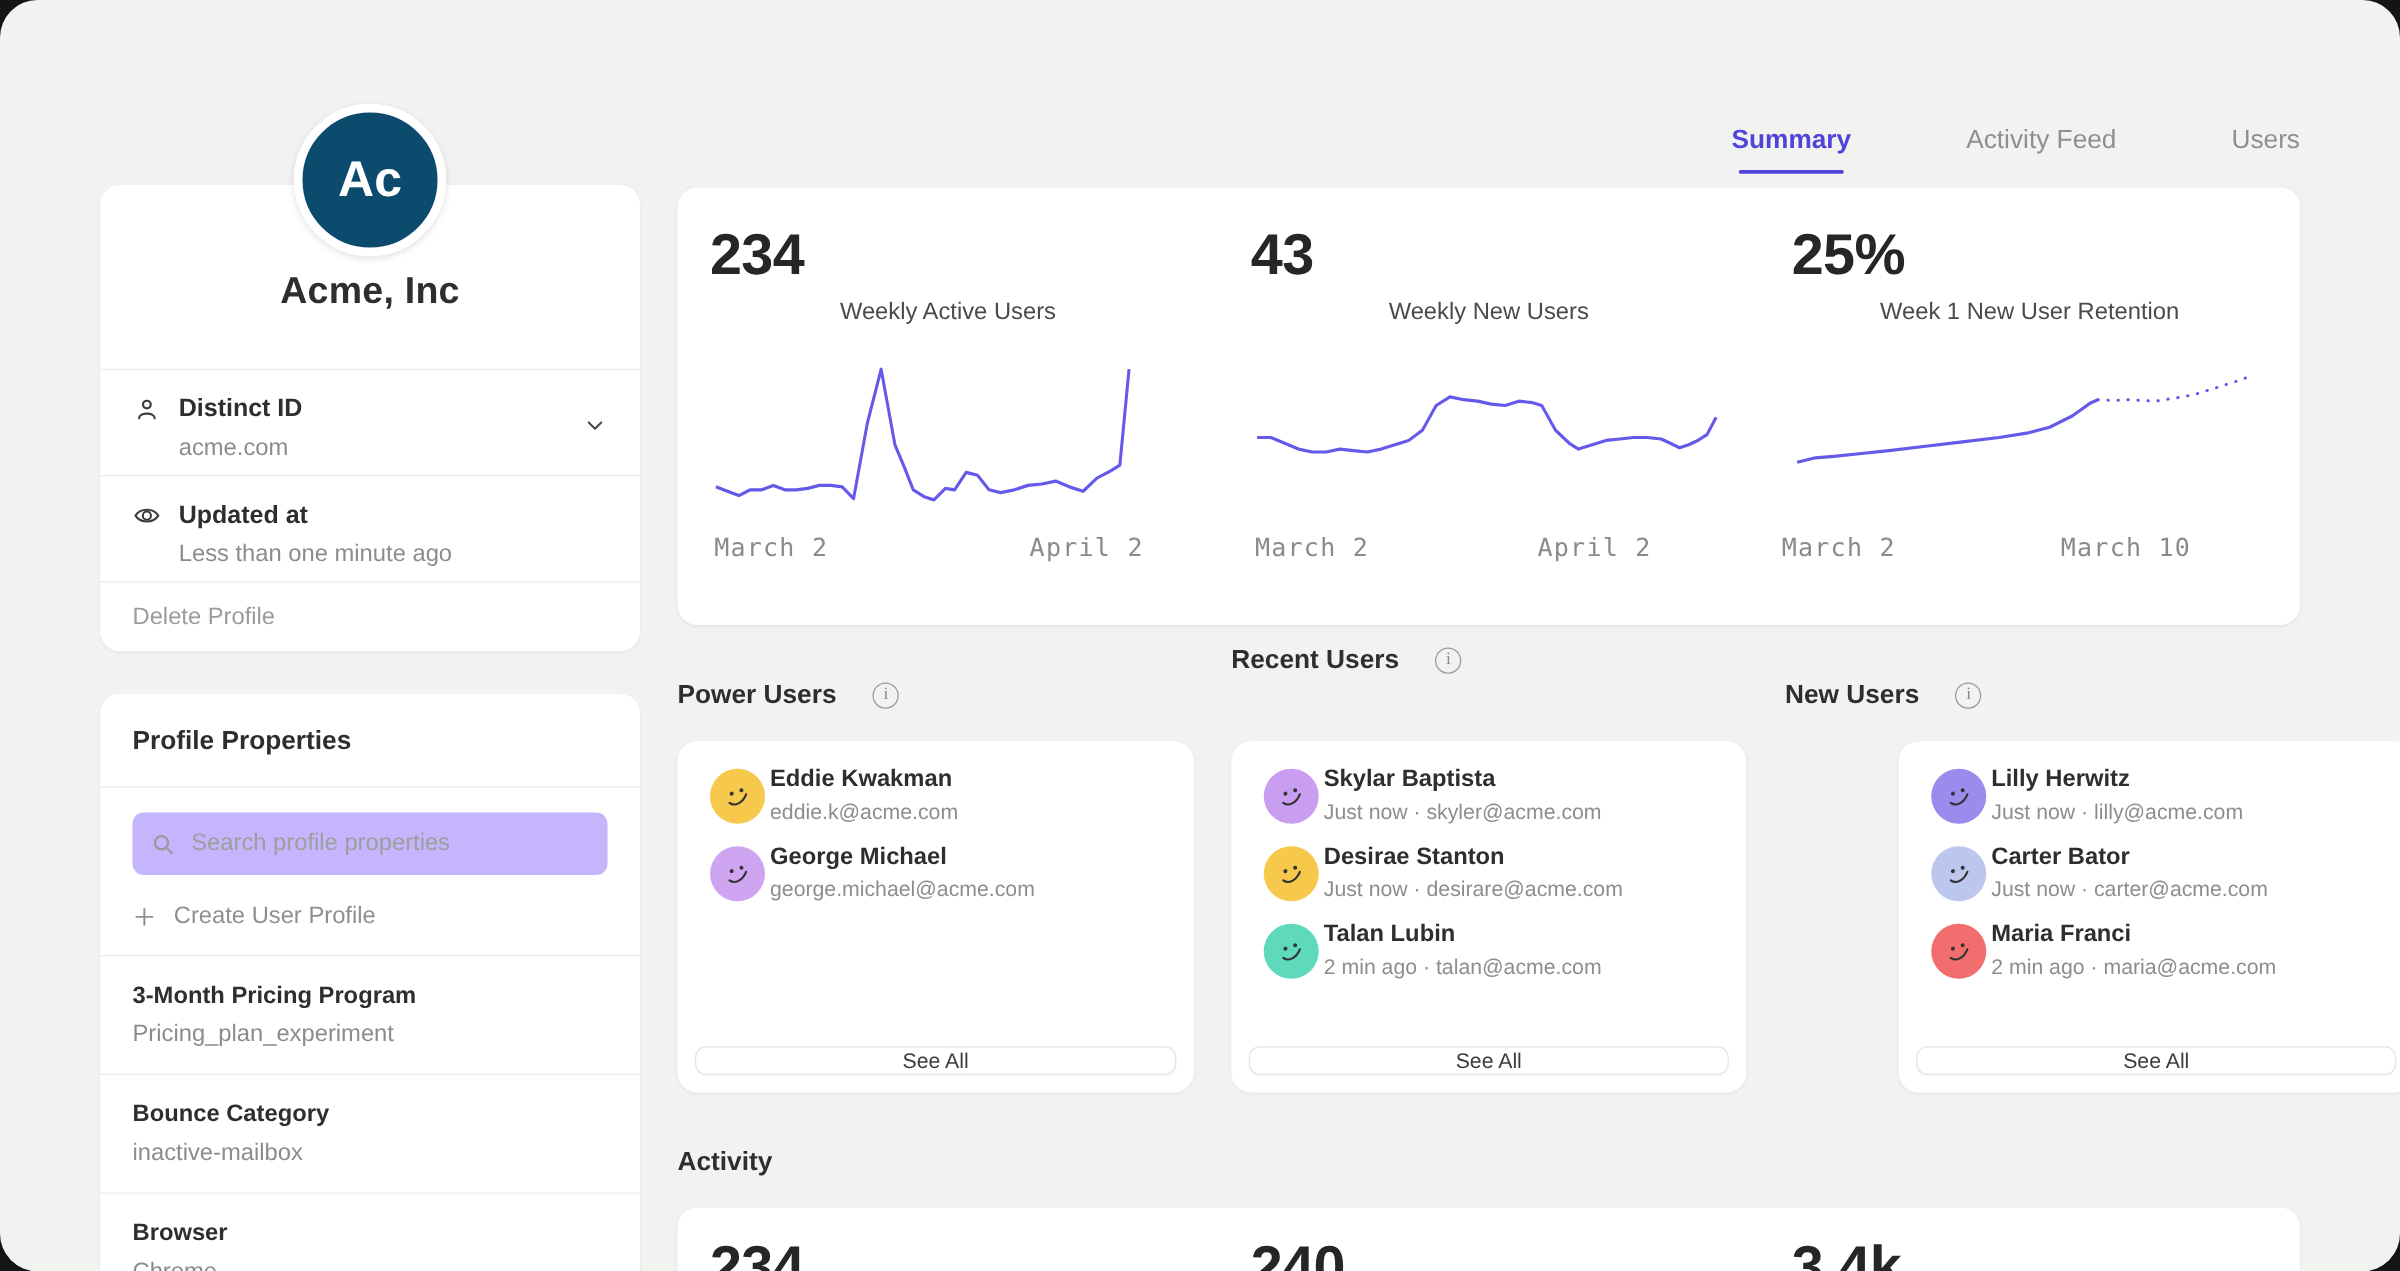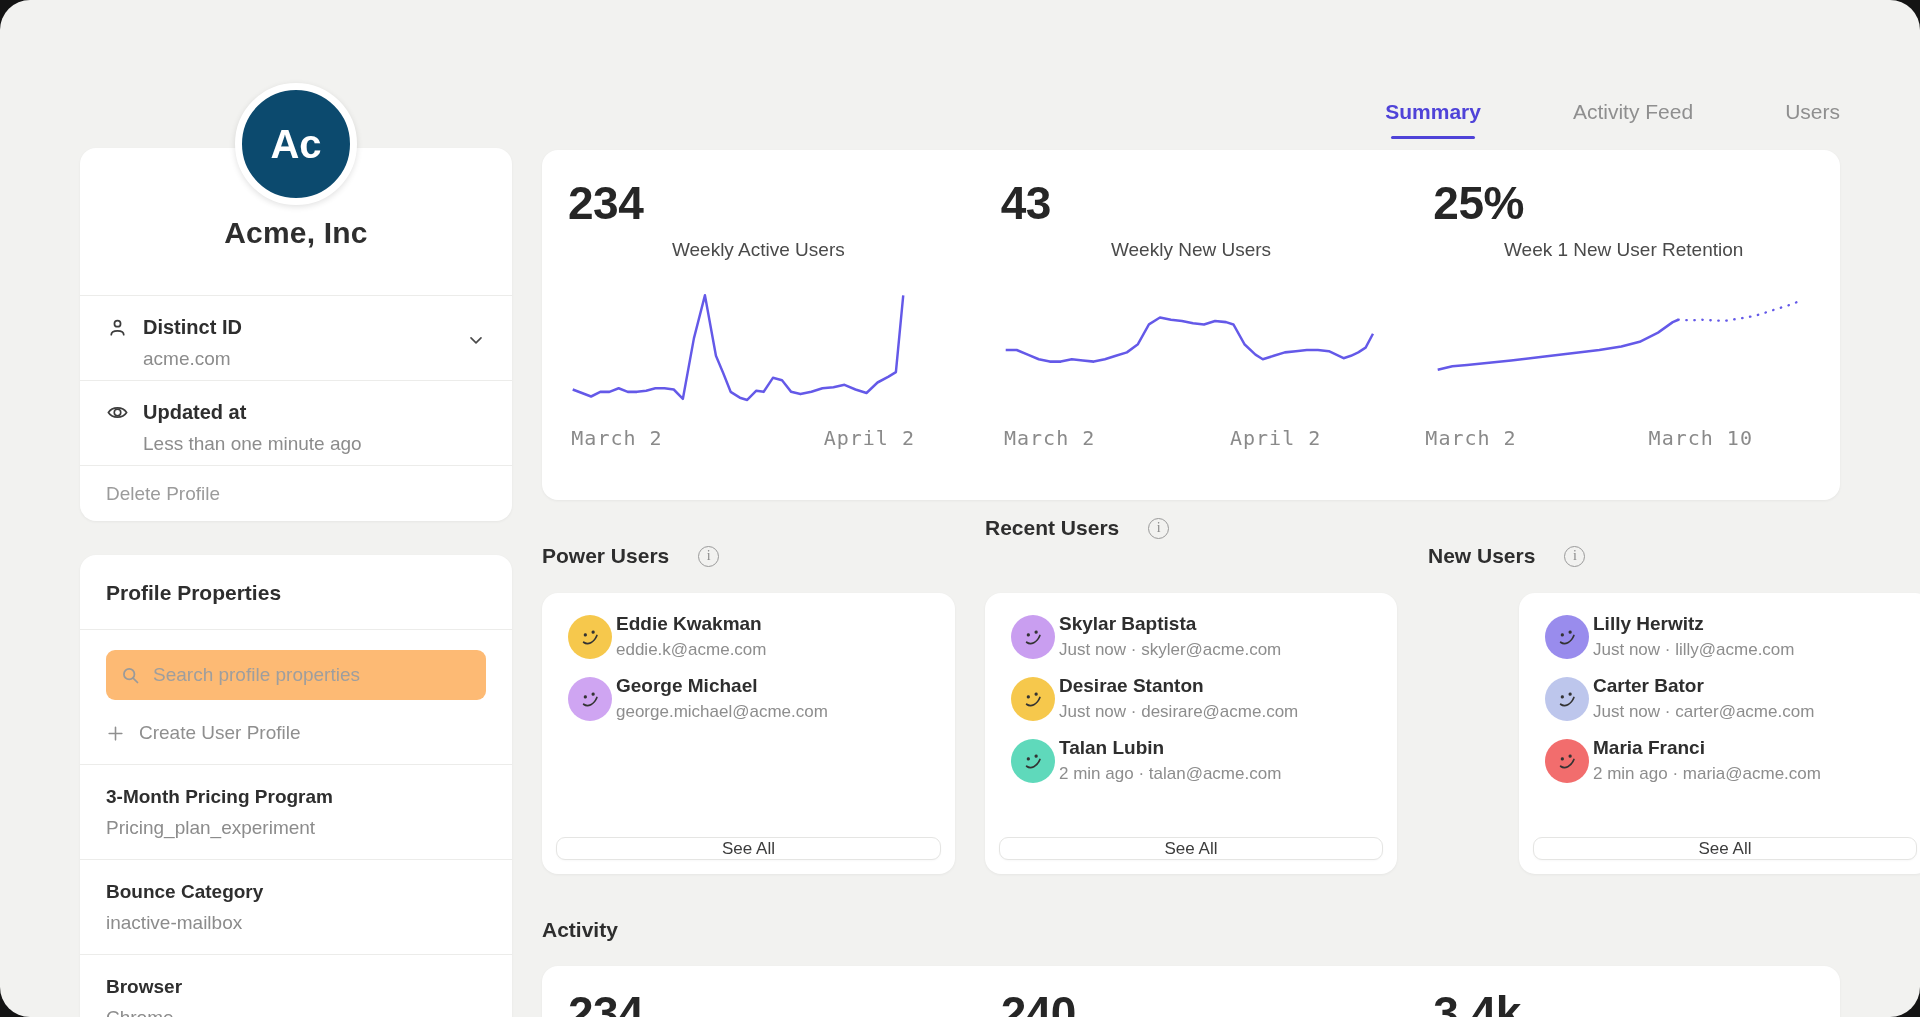--- a/index.html
+++ b/index.html
@@ -21,21 +21,21 @@
   .side-row{position:absolute;left:0;right:0;border-top:1px solid #ececea;padding:20px 26px 0 26px;}
   .side-row .lbl{display:flex;align-items:center;gap:14px;font-size:20px;font-weight:700;color:#2e2e2e;}
   .side-row .val{margin:9px 0 0 37px;font-size:19px;color:#8c8c8c;}
   .row-icon{width:23px;height:23px;flex:0 0 auto;}
   .chev{position:absolute;right:26px;top:34px;width:20px;height:20px;cursor:pointer;}
   .delete-row{position:absolute;left:0;right:0;top:317px;border-top:1px solid #ececea;height:56px;
               display:flex;align-items:center;padding-left:26px;font-size:19px;color:#9b9b9b;cursor:pointer;}
 
   .props-card{left:80px;top:555px;width:432px;height:560px;}
   .props-title{padding:26px 26px 24px 26px;font-size:21px;font-weight:700;color:#2e2e2e;border-bottom:1px solid #ececea;}
-  .search-wrap{margin:20px 26px 0 26px;height:50px;background:#fdba74;border-radius:9px;
+  .search-wrap{margin:20px 26px 0 26px;height:50px;background:#c4b5fd;border-radius:9px;
                display:flex;align-items:center;padding:0 14px;gap:10px;}
   .search-wrap svg{width:21px;height:21px;flex:0 0 auto;}
   .search-wrap input{border:none;outline:none;background:transparent;flex:1;font-size:19px;color:#555;
                      font-family:"Liberation Sans",sans-serif;}
   .search-wrap input::placeholder{color:#9e9e9e;}
   .create-row{display:flex;align-items:center;gap:14px;margin:22px 26px 20px 26px;color:#8f8f8f;font-size:19px;cursor:pointer;}
   .prop-row{border-top:1px solid #ececea;padding:21px 26px 20px 26px;}
   .prop-row .plbl{font-size:19px;font-weight:700;color:#2e2e2e;}
   .prop-row .pval{margin-top:9px;font-size:19px;color:#8c8c8c;}
 

